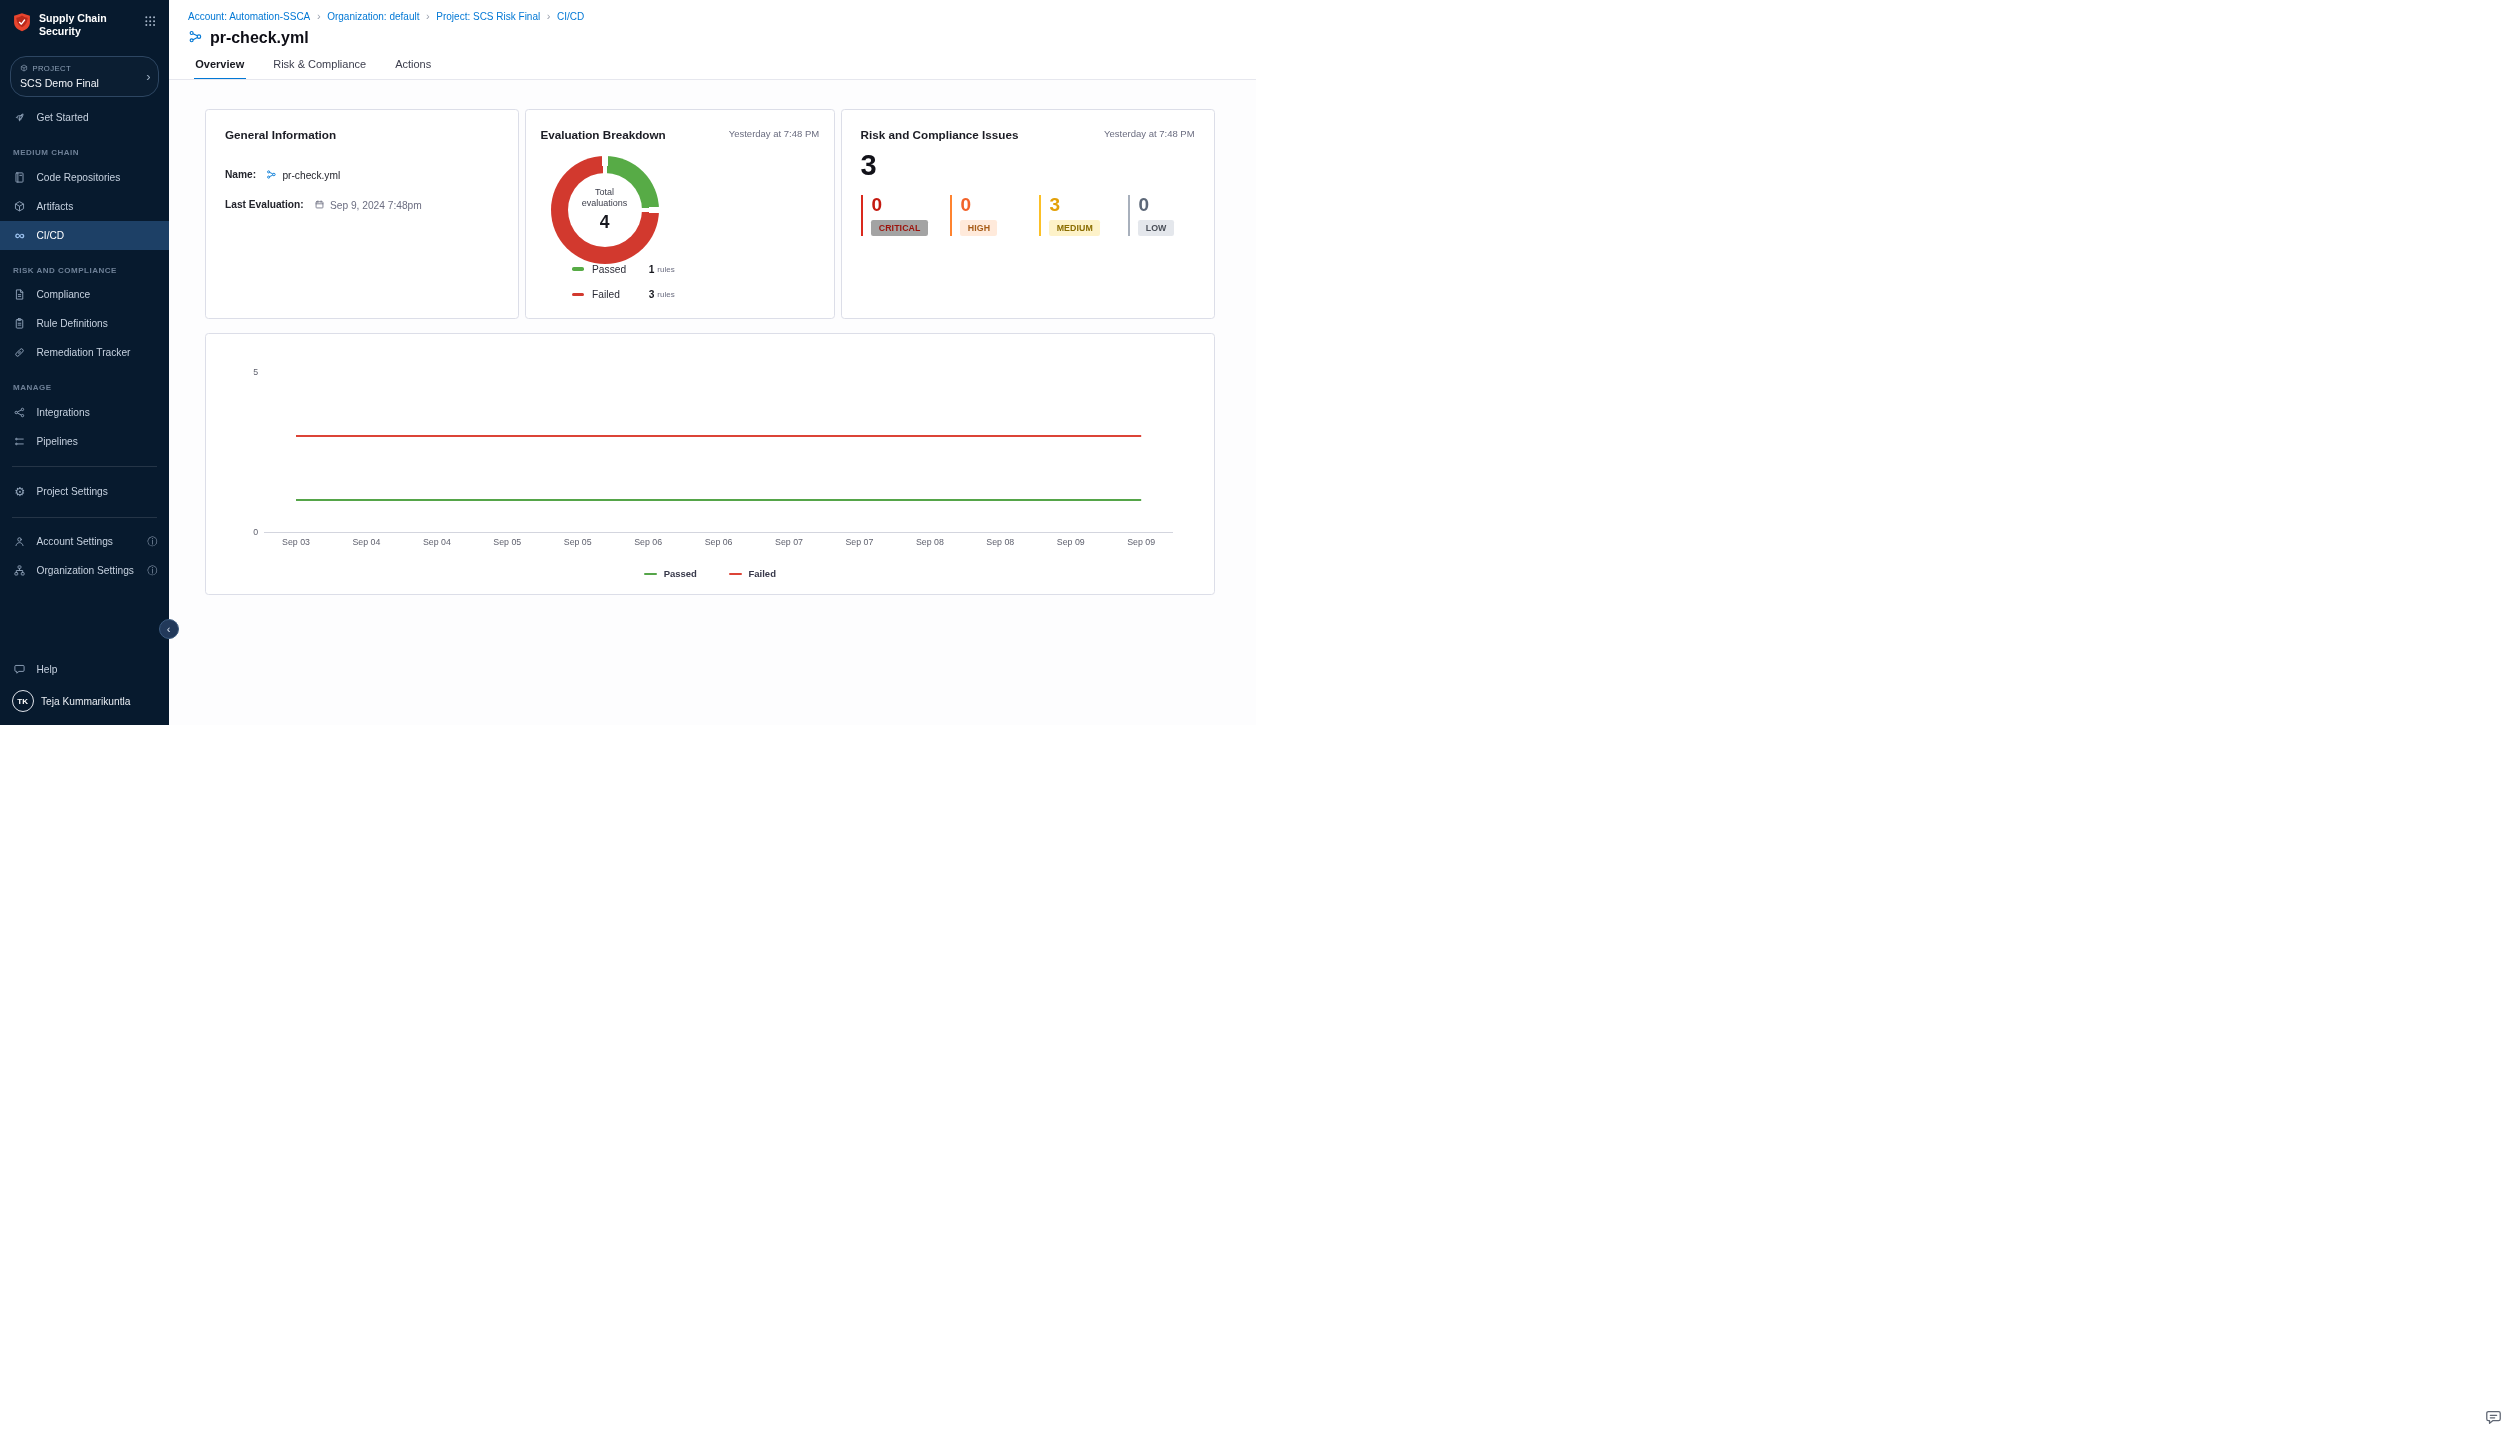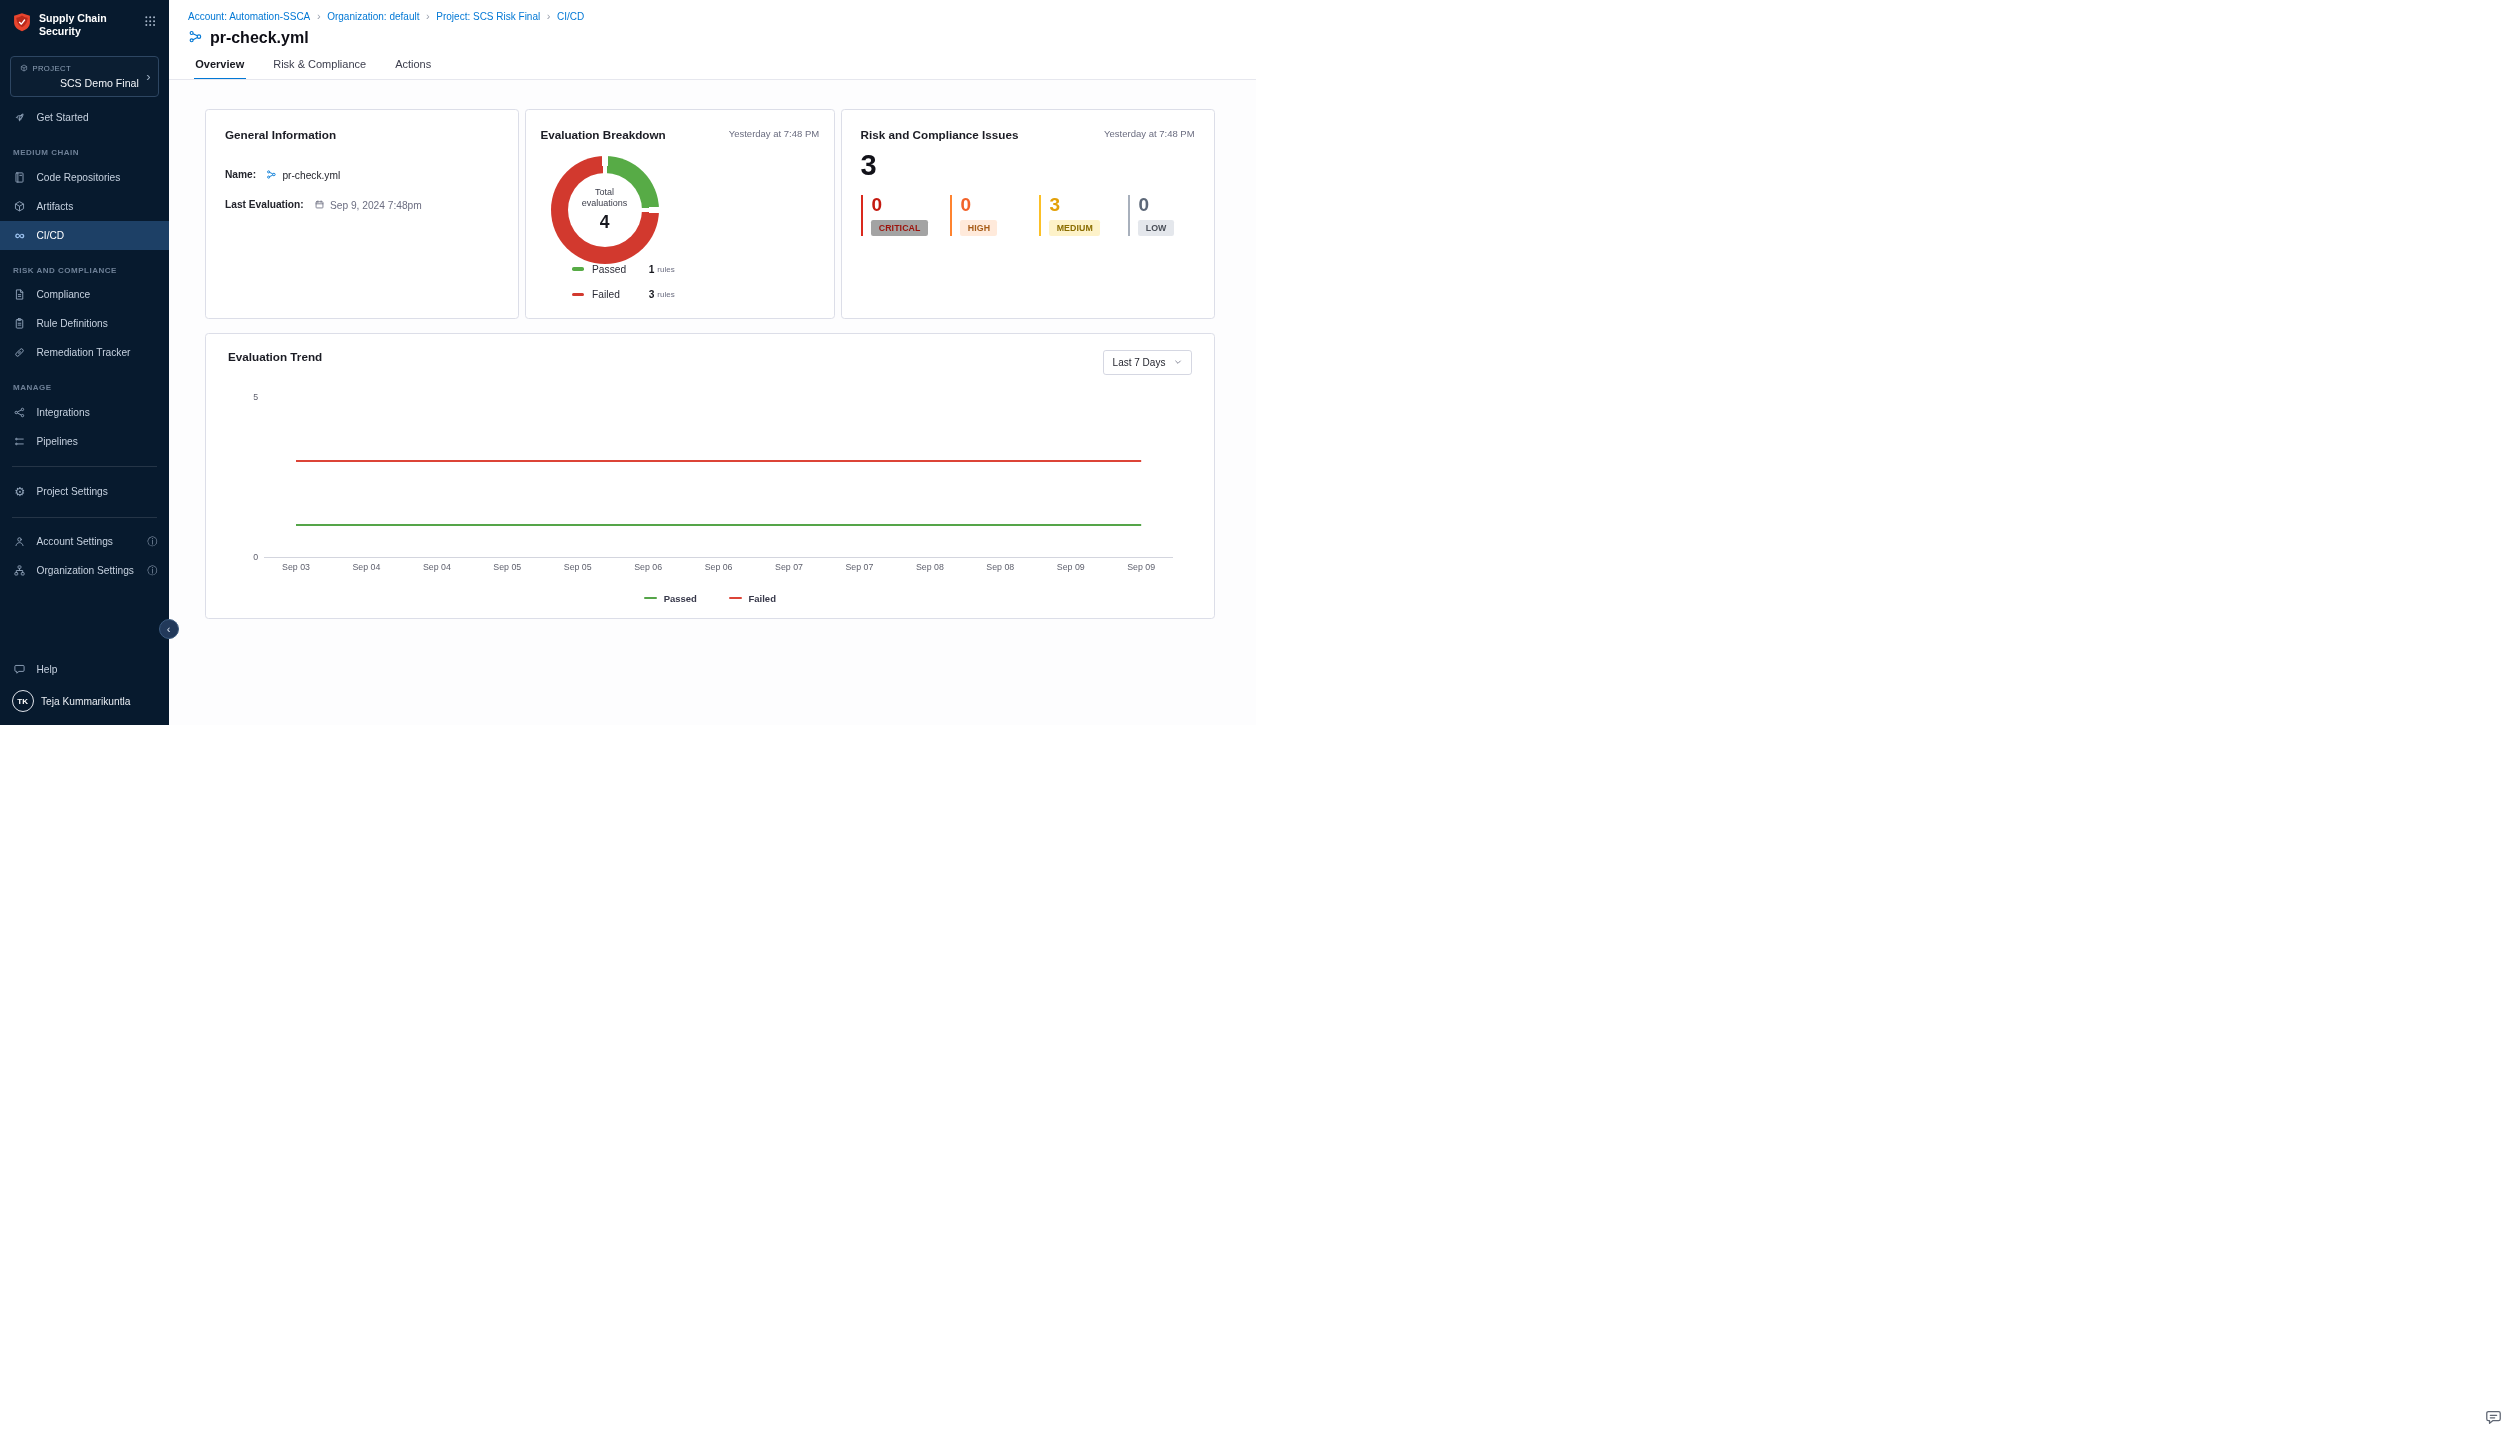--- a/index.html
+++ b/index.html
@@ -13,22 +13,22 @@
   
   .sidebar {
     position: relative; width: 169px; min-width: 169px; height: 100%;
     background: #071a2e; color: #c6d1df; display: flex; flex-direction: column;
   }
   .logo-row { display: flex; align-items: flex-start; gap: 7.3px; padding: 11.7px 10.2px 0 11.7px; }
   .app-title { font-size: 10.6px; font-weight: 700; color: #fff; line-height: 1.28; width: 76px; }
   .grid-btn { margin-left: auto; background: none; border: none; padding: 2.9px; cursor: pointer; }
   .project-card {
     position: relative; margin: 17.5px 10.2px 5.8px; padding: 6.6px 19px 7.3px 8.8px;
-    border: 0.7px solid #2d4662; border-radius: 4px; background: rgba(255,255,255,.02);
-    text-align: right; width: calc(100% - 20.4px); cursor: pointer; color: inherit; font-family: inherit;
+    border: 0.7px solid #2d4662; border-radius: 16px; background: rgba(255,255,255,.02);
+    text-align: left; width: calc(100% - 20.4px); cursor: pointer; color: inherit; font-family: inherit;
   }
   .proj-label-row { display: flex; align-items: center; gap: 4.4px; font-size: 7.7px; letter-spacing: 0.4px; color: #8fa2b8; }
   .proj-name { display: block; font-size: 10.6px; color: #f2f5f9; margin-top: 2.9px; font-weight: 500; }
   .proj-chev { position: absolute; right: 7.3px; top: 50%; transform: translateY(-55%); color: #9fb0c4; font-size: 13px; }
   .section-label { padding: 16px 13px 5.8px; font-size: 8px; font-weight: 700; letter-spacing: 0.5px; color: #6e8097; }
   .nav-item {
     display: flex; align-items: center; gap: 8.8px; height: 29px; padding: 0 11.7px;
     font-size: 10.2px; color: #c6d1df; cursor: pointer; white-space: nowrap;
   }
   .nav-item.active { background: #1d4066; color: #fff; }
@@ -425,29 +425,20 @@
             </div>
             <div class="sev low">
               <div class="sev-num">0</div>
               <span class="sev-badge">LOW</span>
             </div>
           </div>
         </div>
       </div>
 
       <div class="card trend-card">
-        <div class="card-head">
-          <span class="card-title">Evaluation Trend</span>
-          <button class="range-btn">
-            <span>Last 7 Days</span>
-            <span><svg width="8" height="8" viewBox="0 0 24 24" fill="none" stroke="#6b6d80" stroke-width="2.4" stroke-linecap="round">
-                  <path d="M5 9l7 7 7-7"></path>
-                </svg></span>
-          </button>
-        </div>
         <div class="chart-area">
           <div class="plot">
             <span class="y-tick" id="y-max">5</span>
             <span class="y-tick" id="y-min">0</span>
             <svg id="trend-svg" class="lines-svg" viewBox="0 0 100 100" preserveAspectRatio="none">
                 <polyline points="0,80 8.333333333333332,80 16.666666666666664,80 25,80 33.33333333333333,80 41.66666666666667,80 50,80 58.333333333333336,80 66.66666666666666,80 75,80 83.33333333333334,80 91.66666666666666,80 100,80" fill="none" stroke="#55a549" stroke-width="2" vector-effect="non-scaling-stroke"></polyline>
                 <polyline points="0,40 8.333333333333332,40 16.666666666666664,40 25,40 33.33333333333333,40 41.66666666666667,40 50,40 58.333333333333336,40 66.66666666666666,40 75,40 83.33333333333334,40 91.66666666666666,40 100,40" fill="none" stroke="#dc4437" stroke-width="2" vector-effect="non-scaling-stroke"></polyline>
               </svg>
             <div class="x-labels" id="x-labels">
                 <span style="left: 0%;">Sep 03</span>

